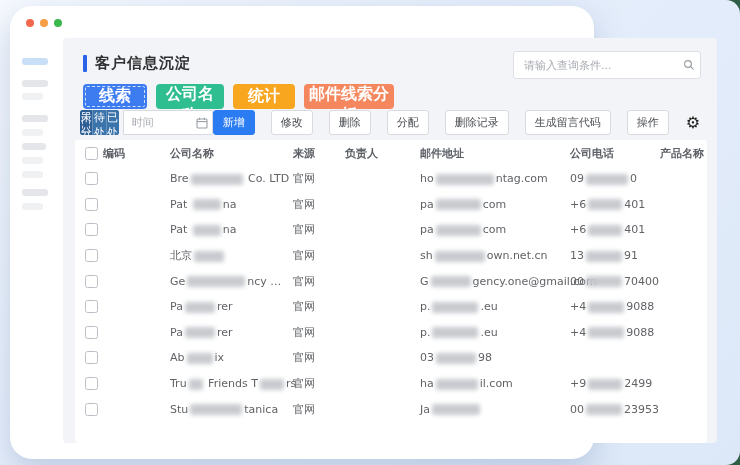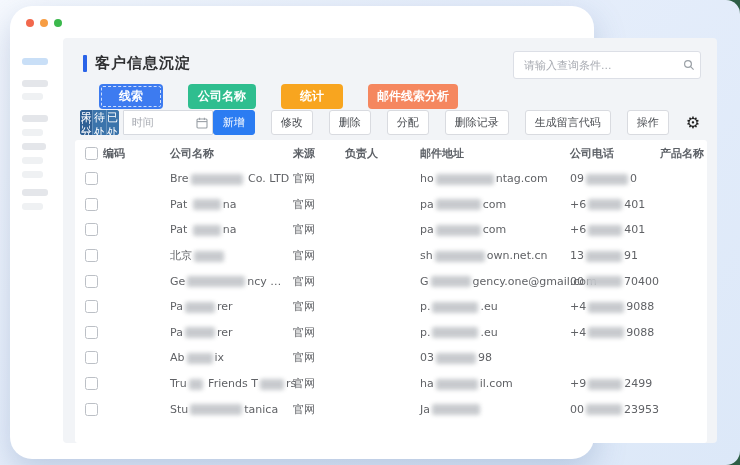--- a/index.html
+++ b/index.html
@@ -22,22 +22,22 @@
   .title-bar{width:4px;height:17px;background:#2a63e8;border-radius:1px;}
   .page-title{font-size:15px;font-weight:bold;color:#303133;letter-spacing:1px;}
   .search-box{position:absolute;top:13px;right:16px;width:186px;height:26px;background:#fff;
     border:1px solid #dcdfe6;border-radius:3px;display:flex;align-items:center;}
   .search-box input{flex:1;border:none;outline:none;background:transparent;font-size:11px;
     color:#606266;padding:0 6px 0 10px;font-family:inherit;}
   .search-box input::placeholder{color:#a8abb2;}
   .search-ic{width:22px;display:flex;align-items:center;justify-content:center;}
   
   .tabs{position:absolute;left:20px;top:46px;display:flex;gap:9px;}
-  .tab{height:25px;border:none;border-radius:4px;color:#fff;font-size:12px;font-weight:bold;
-    font-family:inherit;cursor:pointer;padding:0 4px;margin-left:16px;}
+  .tab{height:25px;border:none;border-radius:4px;color:#fff;font-size:16px;font-weight:bold;
+    font-family:inherit;cursor:pointer;padding:0 4px;}
   .tab-active{outline:1px dashed rgba(255,255,255,.75);outline-offset:-3px;}
   
   .filter-row{position:absolute;left:17px;top:72px;right:16px;height:25px;display:flex;align-items:center;}
   .segs{display:flex;height:25px;border-radius:3px;overflow:hidden;background:#3b74ab;}
   .seg{width:37px;border:none;background:#3b74ab;color:#fff;font-size:11px;font-family:inherit;
     cursor:pointer;padding:0;}
   .seg + .seg{border-left:1px solid rgba(255,255,255,.22);}
   .seg-active{background:#2f6095;outline:1px dashed #cdd9ea;outline-offset:-3px;}
   .date-box{margin-left:4px;width:99px;height:23px;background:#fff;border:1px solid #d7dae0;
     border-radius:1px;display:flex;align-items:center;}

